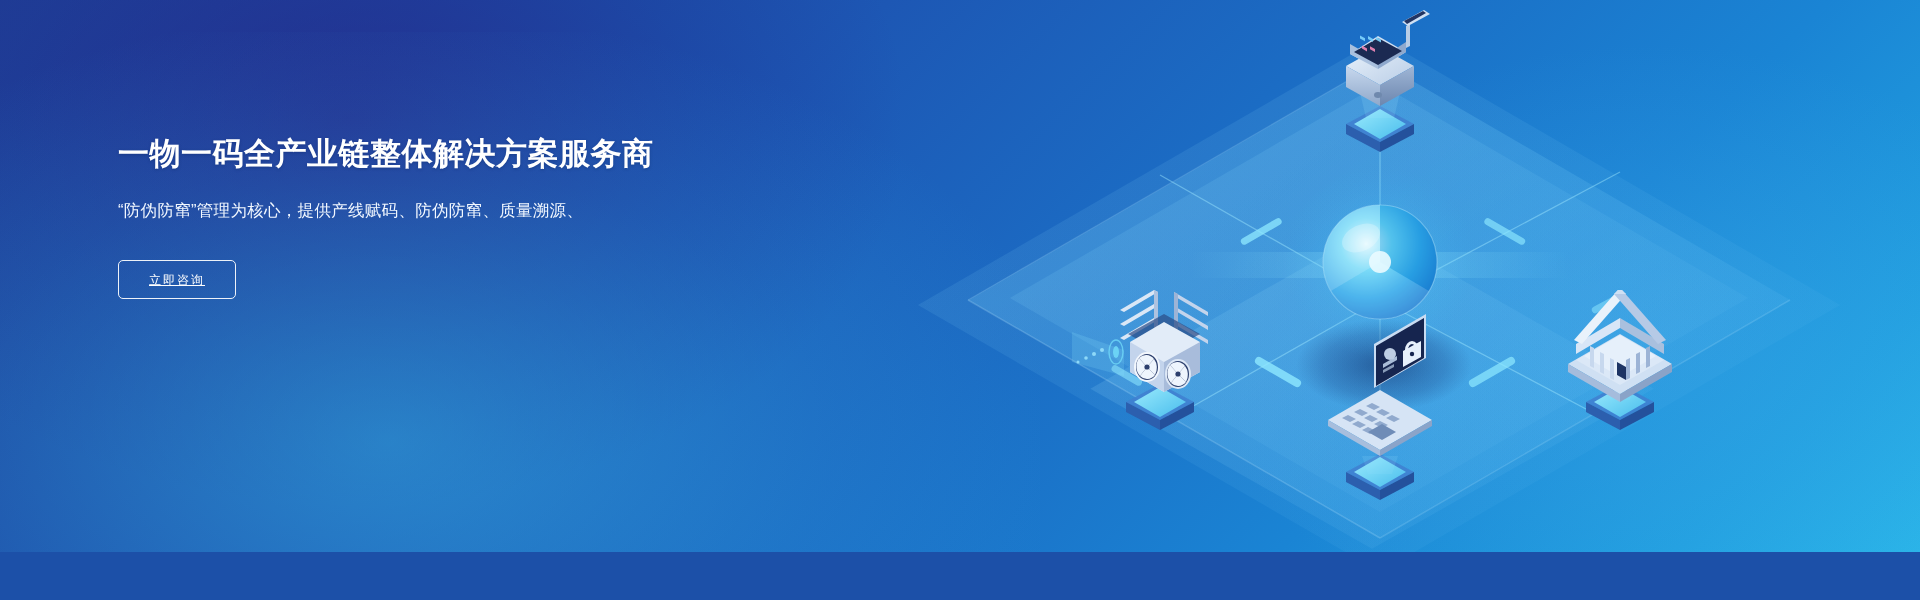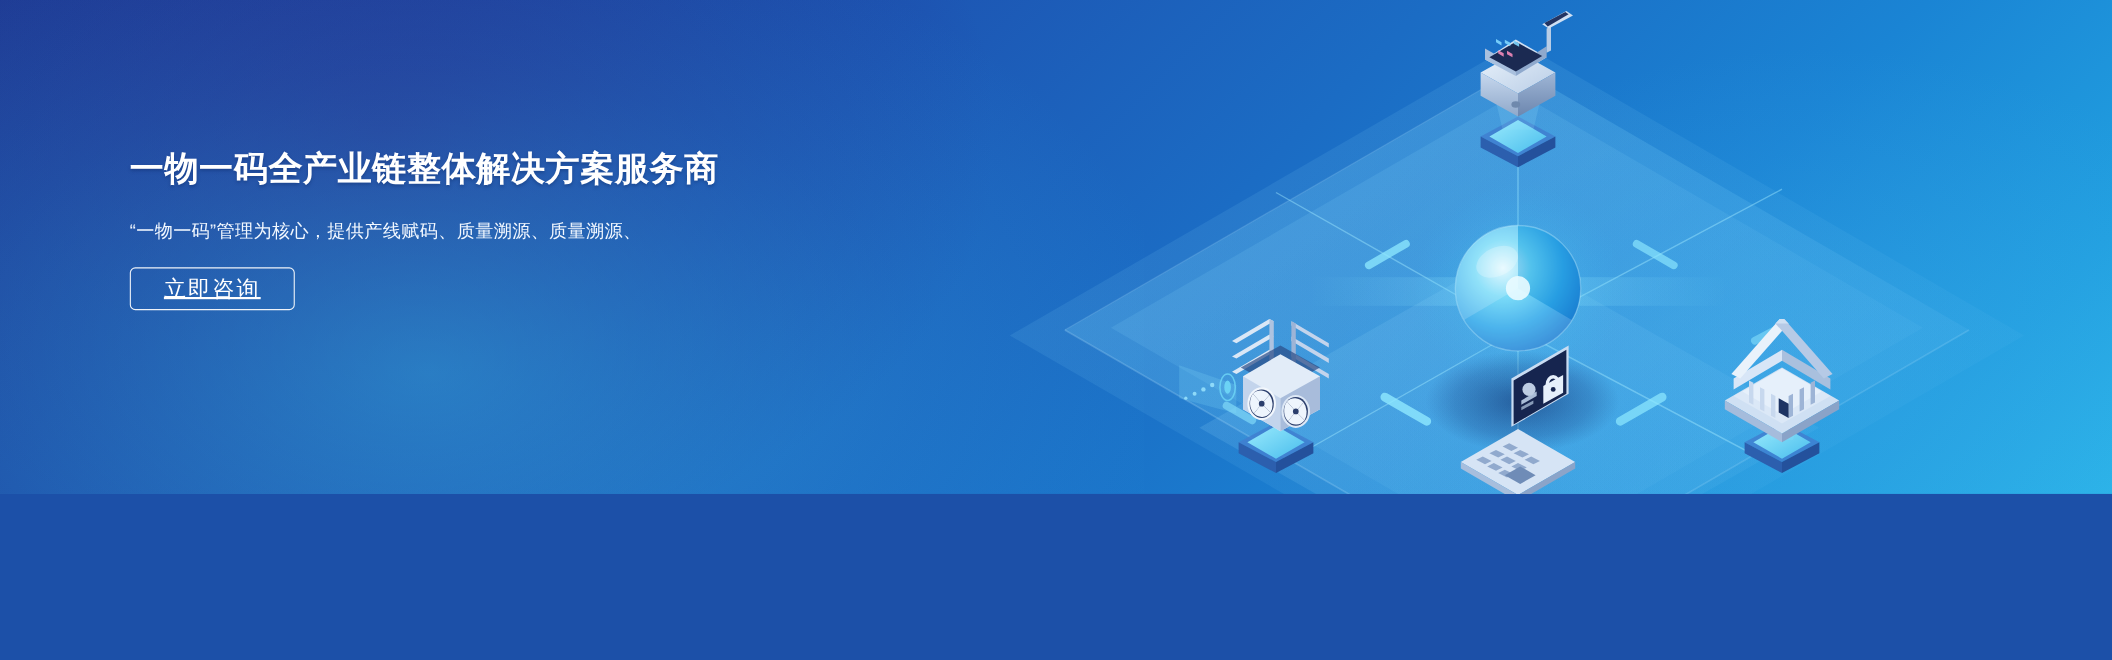--- a/index.html
+++ b/index.html
@@ -3,21 +3,21 @@
 <meta charset="utf-8">
 <title>Banner</title>
 <style>
   html,body{margin:0;padding:0;}
   body{
     width:1920px;height:600px;overflow:hidden;
     font-family:"Liberation Sans","DejaVu Sans",sans-serif;
     background:#1c50a8;
   }
   #banner{
-    position:relative;width:1920px;height:449px;overflow:hidden;
+    position:relative;width:1920px;height:552px;overflow:hidden;
   }
   
   .bg-base{
     position:absolute;inset:0;
     background:linear-gradient(135deg,
       #1f3f96 0%,
       #1d49a4 18%,
       #1d57b4 36%,
       #1b6cc4 55%,
       #1a84d4 74%,
@@ -46,24 +46,24 @@
     font-size:31px;font-weight:bold;letter-spacing:.5px;
     line-height:44px;margin:0 0 18px 0;white-space:nowrap;
     text-shadow:0 1px 3px rgba(10,35,90,.35);
   }
   .sub{
     font-size:16.5px;line-height:33px;margin:0;
     color:#f2f8ff;font-weight:normal;letter-spacing:.3px;
   }
   .sub-line{display:block;white-space:nowrap;}
   .cta{
-    display:inline-block;margin-top:16px;
+    display:inline-block;margin-top:33px;
     padding:0 30px;height:39px;line-height:39px;
     border:1px solid rgba(255,255,255,.92);
-    border-radius:5px;color:#ffffff;font-size:20px;
+    border-radius:5px;color:#ffffff;font-size:12px;
     background:transparent;cursor:pointer;letter-spacing:2px;
     box-sizing:border-box;
   }
 
   
   .art{
     position:absolute;left:860px;top:0;width:1060px;height:600px;
   }
   .art svg{display:block;width:1060px;height:600px;}
 </style>
@@ -361,18 +361,18 @@
           <circle cx="0" cy="2" r="2.2" fill="#16254f"></circle>
         </g>
       </g>
 
     </svg>
   </div>
 
   <div class="copy">
     <h1 class="headline">一物一码全产业链整体解决方案服务商</h1>
     <p class="sub">
-      <span class="sub-line">“一物一码”管理为核心，提供产线赋码、质量溯源、质量溯源、</span>
+      <span class="sub-line">“防伪防窜”管理为核心，提供产线赋码、防伪防窜、质量溯源、</span>
     </p>
     <a class="cta" href="#">立即咨询</a>
   </div>
 
 </div>
 
 </body></html>

